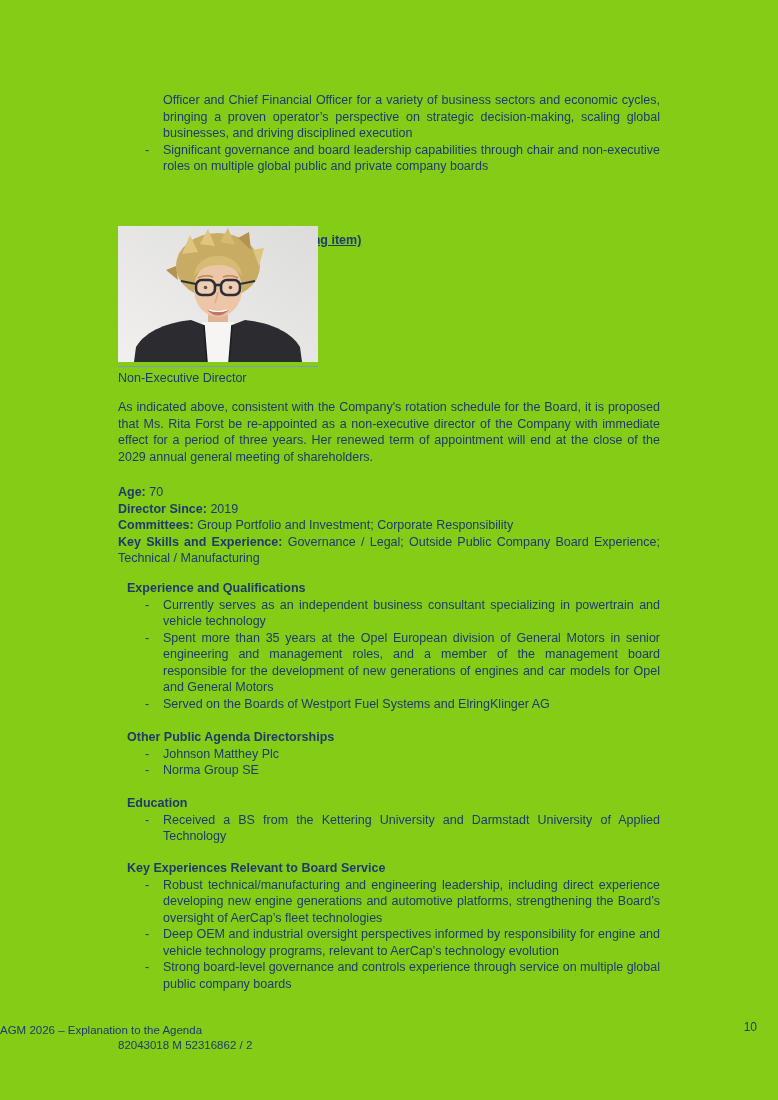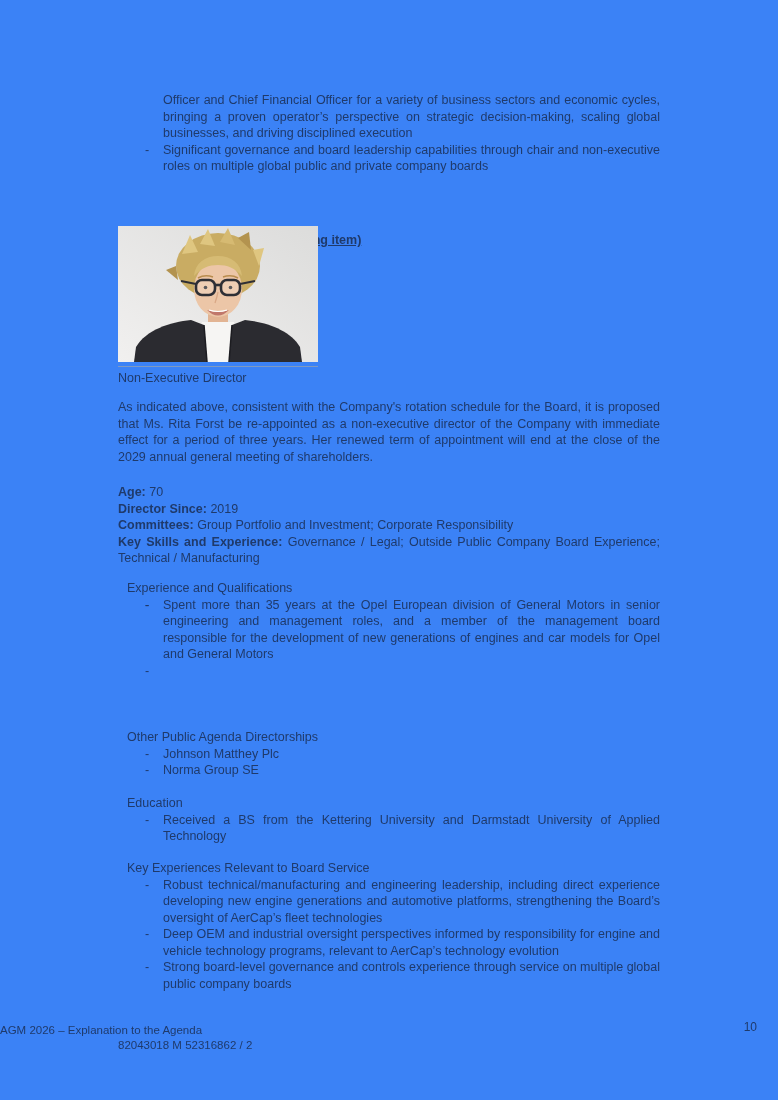--- a/index.html
+++ b/index.html
@@ -1,33 +1,33 @@
 <!DOCTYPE html>
 <html><head>
 <meta charset="utf-8">
 <style>
   html,body{margin:0;padding:0;background:#ffffff;}
   .page{
     position:relative;
     width:778px;height:1100px;
-    background:#3b82f6;
+    background:#84cc16;
     font-family:"Liberation Sans", sans-serif;
     color:#1F3A6B;
     font-size:12.5px;
     line-height:16.5px;
     overflow:hidden;
   }
   .content{position:absolute;left:118px;top:0;width:542px;height:1100px;}
   .block{position:absolute;left:0;width:542px;}
   .justify{text-align:justify;}
   .carryover{padding-left:45px;text-align:justify;}
   .bullet-item{position:relative;padding-left:45px;text-align:justify;}
   .bullet-item .marker{position:absolute;left:27px;top:0;}
   .agenda-heading{font-weight:bold;text-decoration:underline;}
-  .sec-title{font-weight:normal;padding-left:9px;}
+  .sec-title{font-weight:bold;padding-left:9px;}
   .fact-label{font-weight:bold;}
   .photo-wrap{position:absolute;top:226px;left:0;width:200px;height:136px;}
   .photo-rule{position:absolute;top:366px;left:0;width:200px;border-top:1px solid #7E99C2;}
   .caption{position:absolute;top:370px;left:0;width:300px;}
   .footer-center{position:absolute;top:1023px;left:0;width:778px;font-size:11.5px;line-height:14px;}
   .footer-docid{position:absolute;top:1038px;left:118px;font-size:11.5px;line-height:14px;}
   .footer-pagenum{position:absolute;top:1020px;right:21px;font-size:12px;line-height:15px;}
 </style>
 </head>
 <body>
@@ -111,27 +111,29 @@
       </div>
       <div class="justify">
         <span class="fact-label">Key Skills and Experience:</span><span> Governance / Legal; Outside Public Company Board Experience; Technical / Manufacturing</span>
       </div>
     </div>
 
     <div class="block" style="top:580px;">
       <div class="sec-title">Experience and Qualifications</div>
       <div class="bullet-item">
         <span class="marker">-</span>
+        <span>Currently serves as an independent business consultant specializing in powertrain and vehicle technology</span>
       </div>
       <div class="bullet-item">
         <span class="marker">-</span>
         <span>Spent more than 35 years at the Opel European division of General Motors in senior engineering and management roles, and a member of the management board responsible for the development of new generations of engines and car models for Opel and General Motors</span>
       </div>
       <div class="bullet-item">
         <span class="marker">-</span>
+        <span>Served on the Boards of Westport Fuel Systems and ElringKlinger AG</span>
       </div>
     </div>
 
     <div class="block" style="top:729px;">
       <div class="sec-title">Other Public Agenda Directorships</div>
       <div class="bullet-item">
         <span class="marker">-</span>
         <span>Johnson Matthey Plc</span>
       </div>
       <div class="bullet-item">

